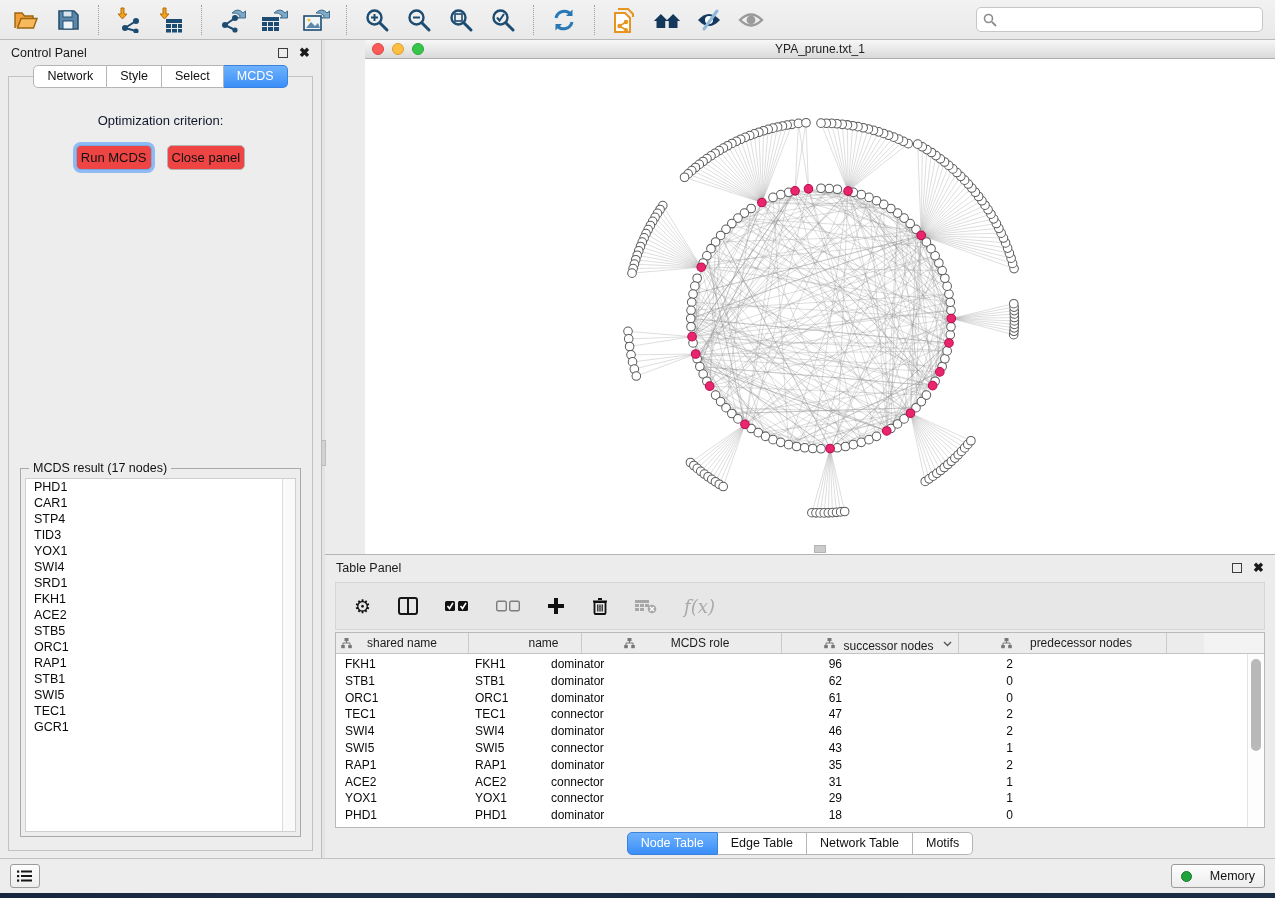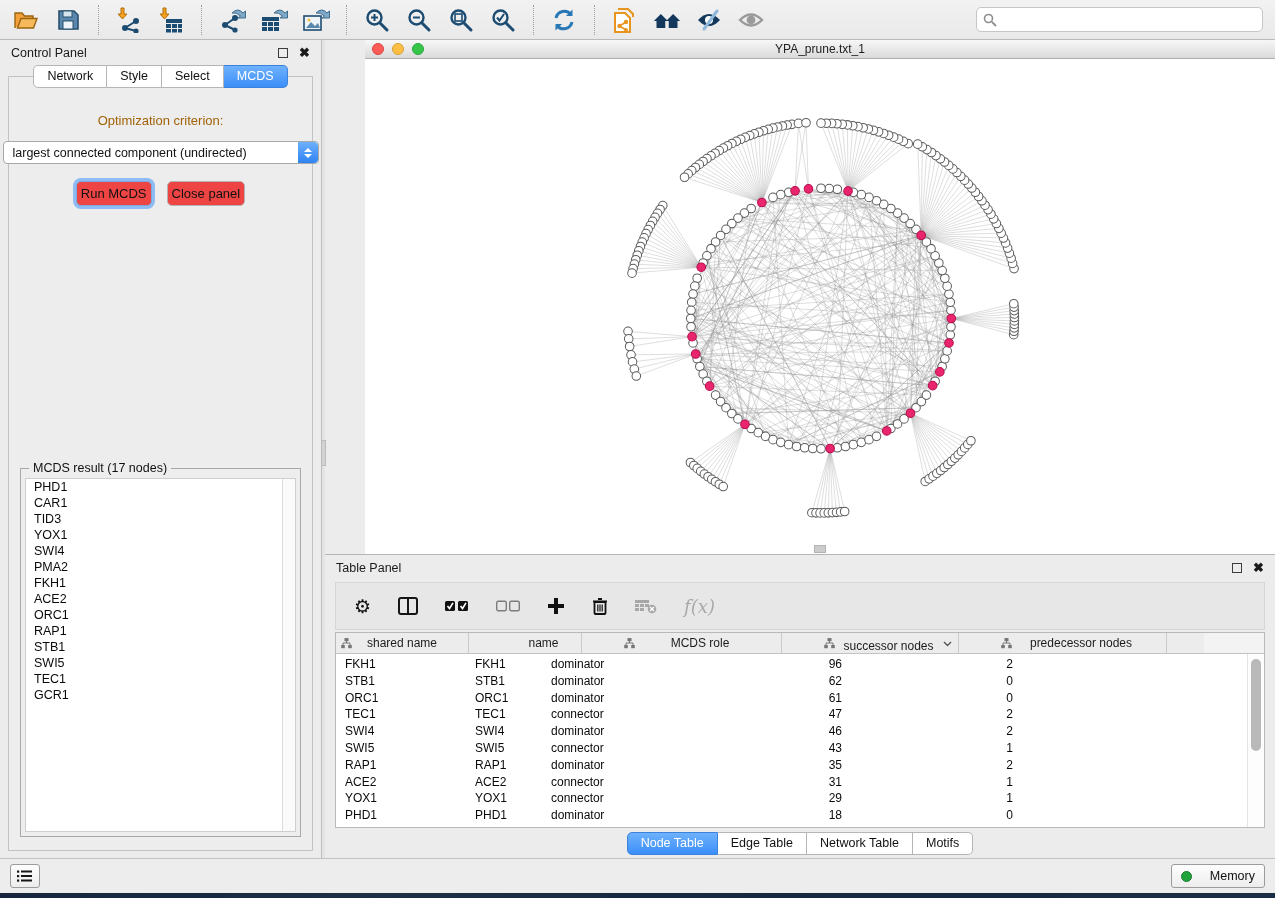--- a/index.html
+++ b/index.html
@@ -35,21 +35,21 @@
 
   .seg { display:flex; justify-content:center; position:relative; z-index:2; }
   .seg .tab { background:#fff; border:1px solid #b5b5b5; border-left:none;
     padding:3px 13px 4px; font-size:12.5px; color:#111; }
   .seg .tab:first-child { border-left:1px solid #b5b5b5; border-radius:5px 0 0 5px; }
   .seg .tab:last-child { border-radius:0 5px 5px 0; }
   .seg .tab.active { background:linear-gradient(#6fb2fd,#3a8ef8); color:#fff; border-color:#3a82de; }
 
   .cp-body { flex:1; margin:-12px 8px 7px; padding-top:12px; border:1px solid #c2c2c2;
     background:#ededed; display:flex; flex-direction:column; align-items:center; min-height:0; }
-  .opt-label { margin-top:24px; font-size:13px; color:#a16207; }
+  .opt-label { margin-top:24px; font-size:13px; color:#0f172a; }
   .dropdown { margin-top:13px; width:316px; height:23px; background:#fff;
     border:1px solid #a8a8a8; border-radius:4px; display:flex; align-items:center; overflow:hidden; }
   .dropdown .dd-text { flex:1; font-size:12.5px; color:#111; padding-left:9px; white-space:nowrap; }
   .dd-chevrons { width:20px; height:100%; flex:none; background:linear-gradient(#6db0fc,#2f83f2);
     border-radius:0 4px 4px 0; display:flex; flex-direction:column; align-items:center; justify-content:center; gap:2px; }
   .dd-chevrons i { display:block; width:0; height:0; border-left:4px solid transparent; border-right:4px solid transparent; }
   .dd-up { border-bottom:4px solid #fff; }
   .dd-down { border-top:4px solid #fff; }
   .btn-row { margin-top:17px; display:flex; gap:15px; }
   .pbtn { height:25px; padding:0 4px; background:#ef4444; border:1px solid #b3b3b3;
@@ -287,43 +287,38 @@
         </span>
       </div>
       <div class="seg">
         <span class="tab">Network</span>
         <span class="tab">Style</span>
         <span class="tab">Select</span>
         <span class="tab active">MCDS</span>
       </div>
       <div class="cp-body">
         <div class="opt-label">Optimization criterion:</div>
-        <div class="dropdown">
-          <span class="dd-text">largest connected component (undirected)</span>
-          <span class="dd-chevrons">
-              <i class="dd-up"></i>
-              <i class="dd-down"></i>
-            </span>
-        </div>
         <div class="btn-row">
           <button class="pbtn focused">Run MCDS</button>
           <button class="pbtn">Close panel</button>
         </div>
         <div class="mcds-group">
           <span class="mcds-legend">MCDS result (17 nodes)</span>
           <div class="mcds-list">
             <div>
                 <div class="mcds-item">PHD1</div>
                 <div class="mcds-item">CAR1</div>
+                <div class="mcds-item">STP4</div>
                 <div class="mcds-item">TID3</div>
                 <div class="mcds-item">YOX1</div>
                 <div class="mcds-item">SWI4</div>
-                <div class="mcds-item">PMA2</div>
+                <div class="mcds-item">SRD1</div>
                 <div class="mcds-item">FKH1</div>
                 <div class="mcds-item">ACE2</div>
+                <div class="mcds-item">STB5</div>
                 <div class="mcds-item">ORC1</div>
                 <div class="mcds-item">RAP1</div>
                 <div class="mcds-item">STB1</div>
                 <div class="mcds-item">SWI5</div>
                 <div class="mcds-item">TEC1</div>
                 <div class="mcds-item">GCR1</div>
               </div>
             <div class="mcds-scroll"></div>
           </div>
         </div>

